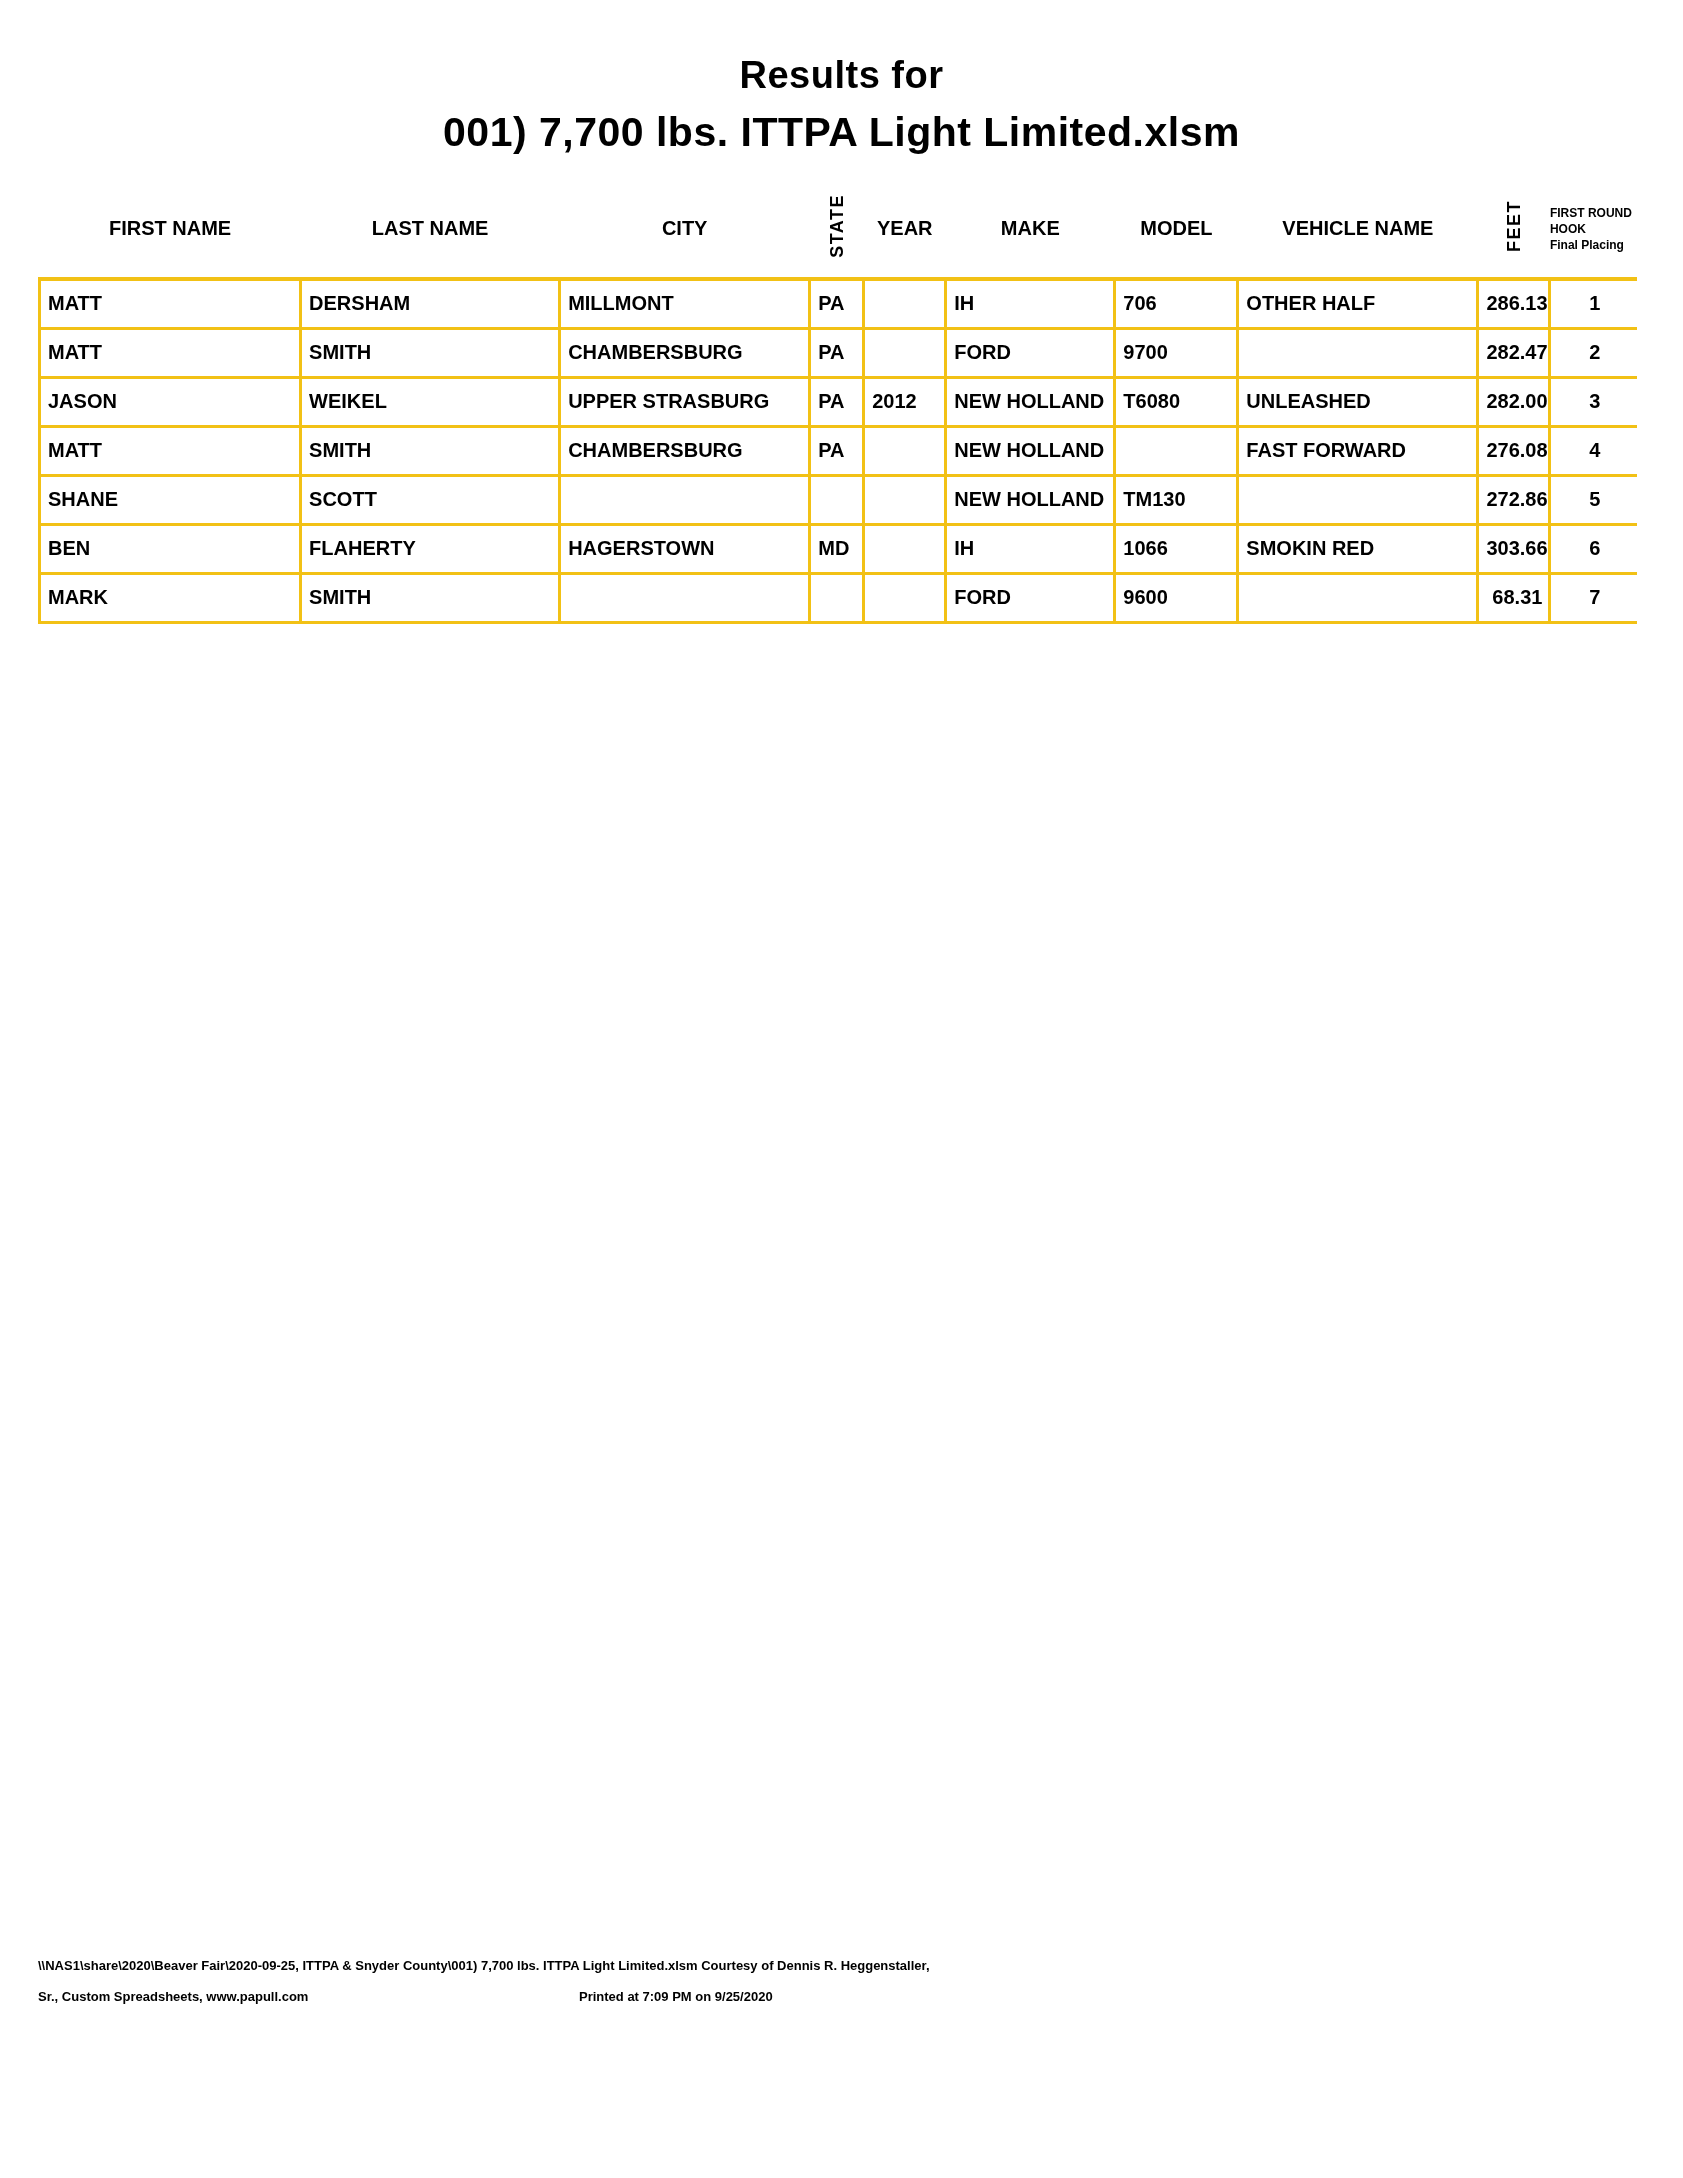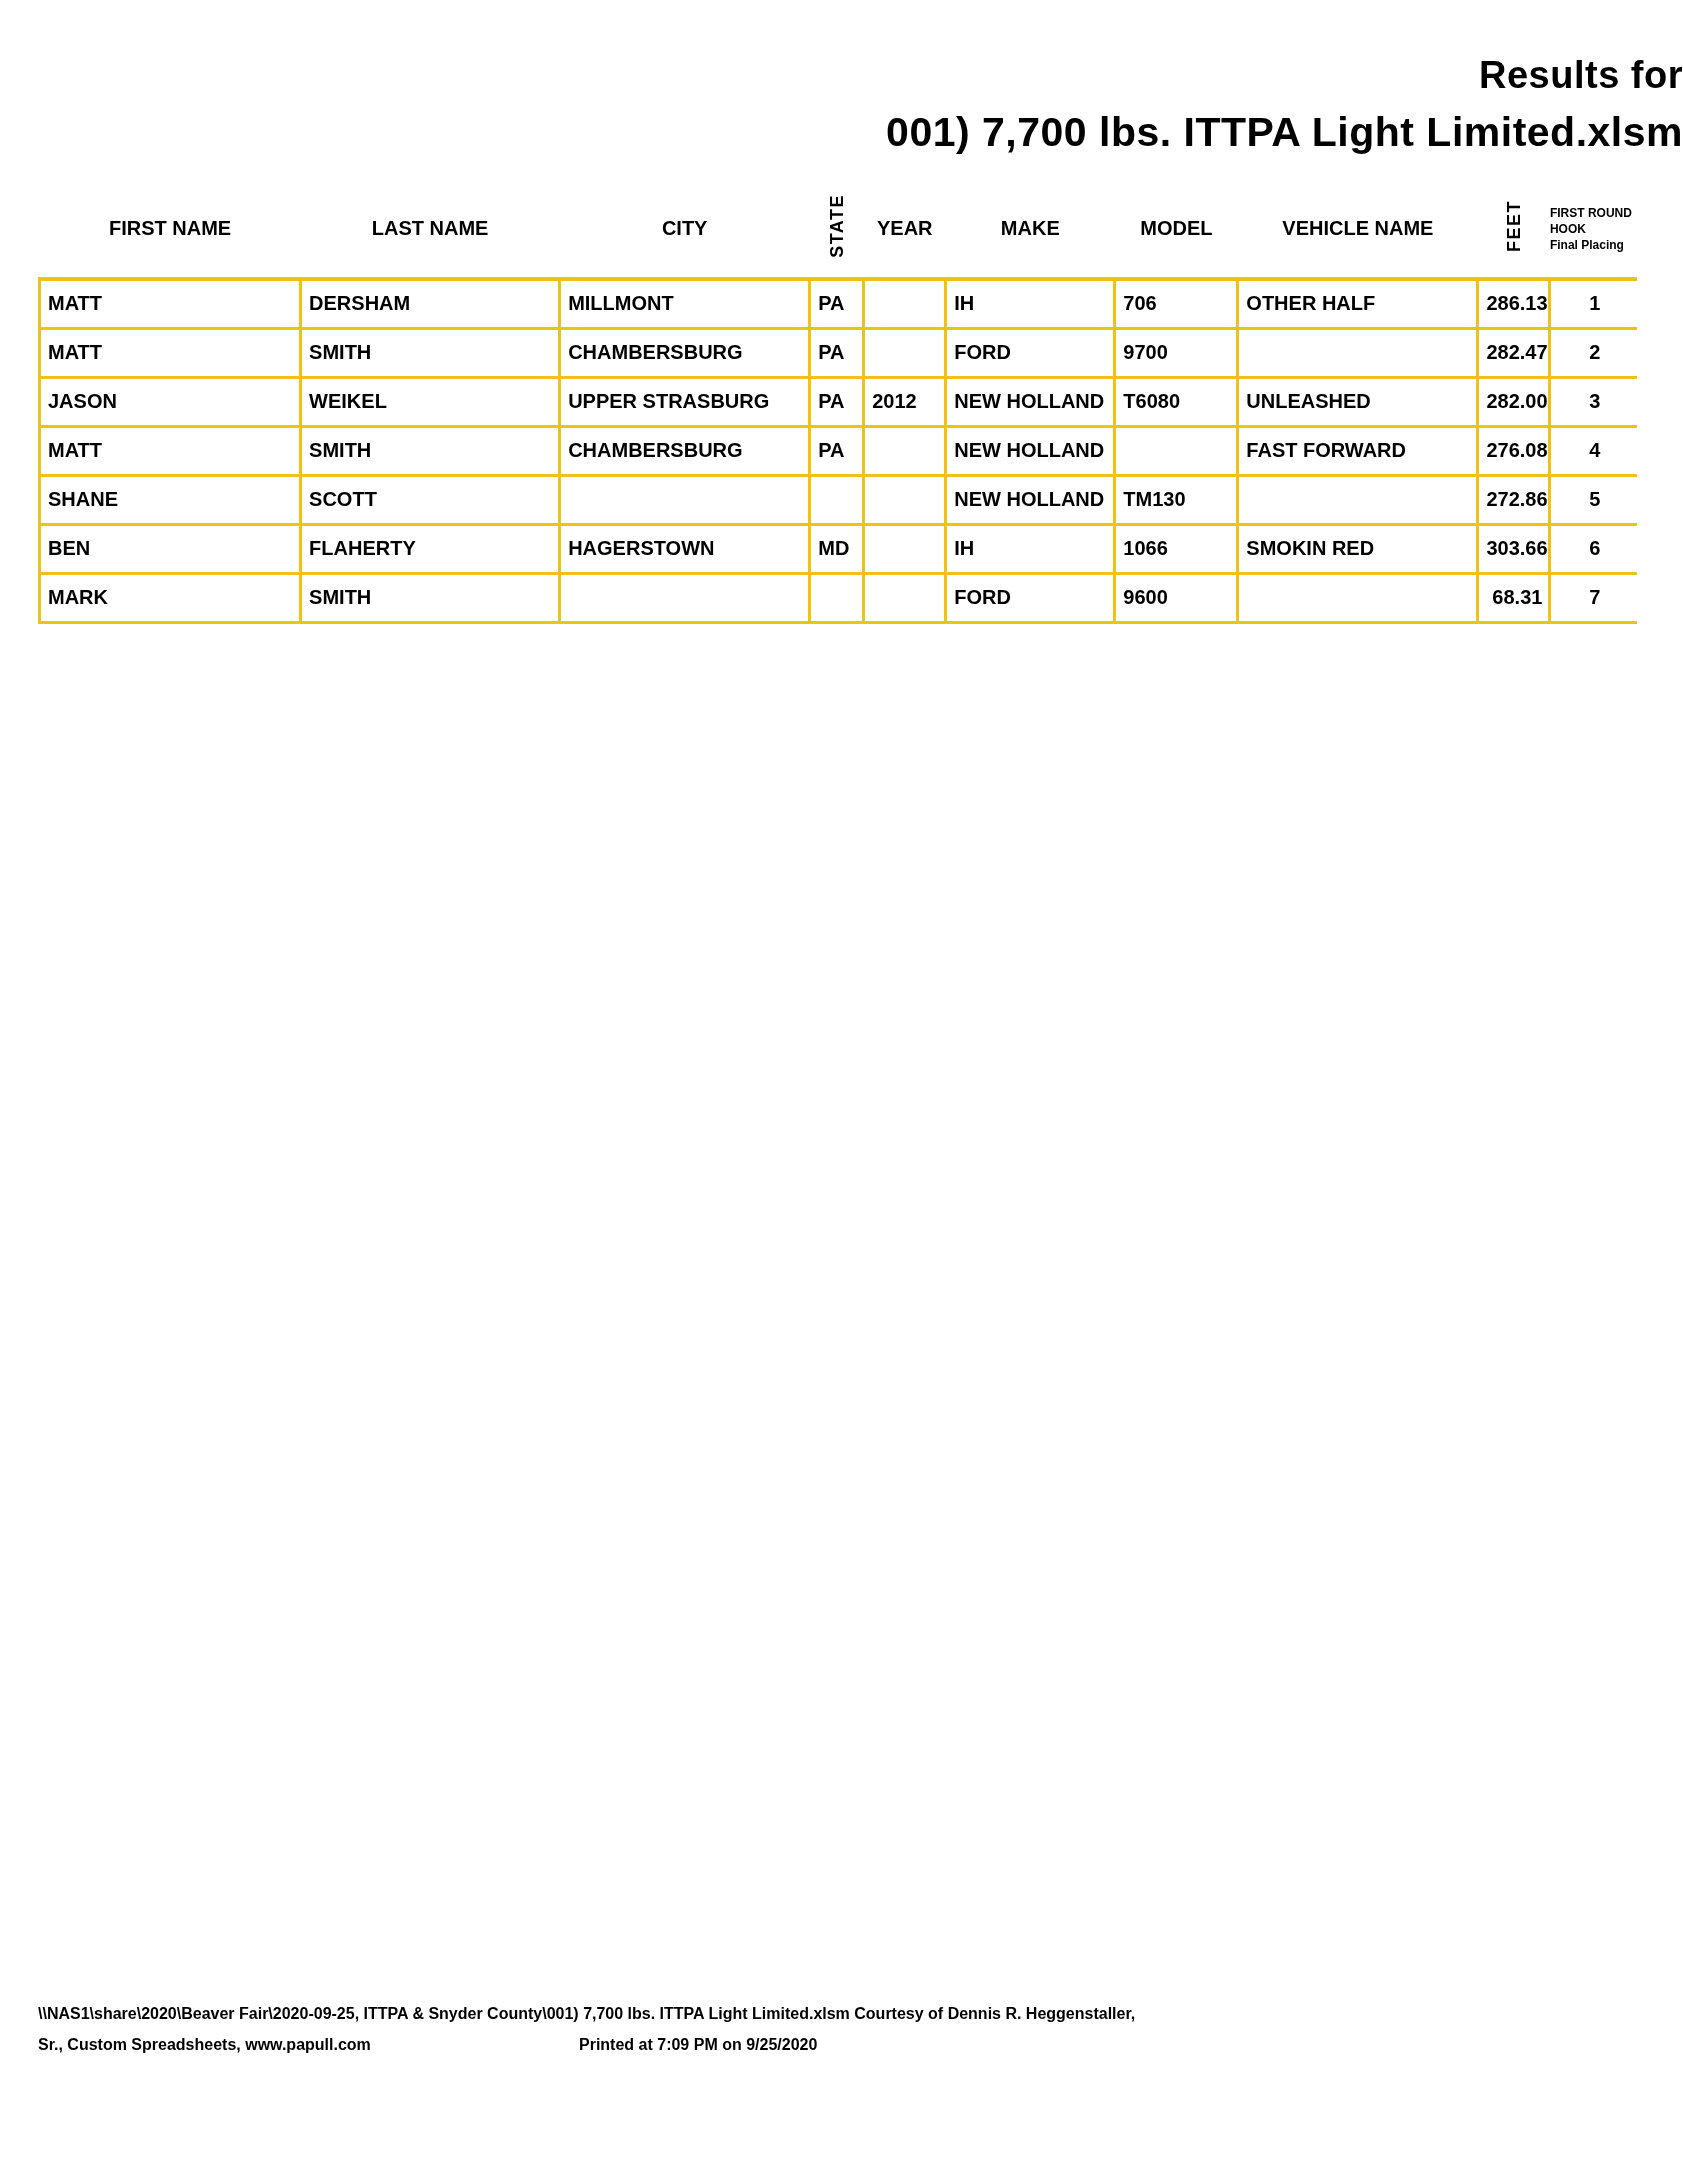--- a/index.html
+++ b/index.html
@@ -11,21 +11,21 @@
     width: 1683px;
     height: 2178px;
     position: relative;
     font-family: "Liberation Sans", sans-serif;
     font-weight: bold;
     color: #000000;
     overflow: hidden;
   }
   .page { position: absolute; inset: 0; }
 
-  .title-block { text-align: right; }
+  .title-block { text-align: center; }
   .title-line1 {
     margin: 51px 0 0 0;
     font-size: 38px;
     line-height: 48px;
     letter-spacing: 0.5px;
   }
   .title-line2 {
     margin: 8px 0 16px 0;
     font-size: 41px;
     line-height: 50px;
@@ -78,23 +78,23 @@
   }
   .hook-header div {
     font-size: 12px;
     line-height: 16px;
     text-align: left;
   }
 
   .footer {
     position: absolute;
     left: 38px;
-    top: 1998px;
+    top: 1950px;
     width: 1624px;
-    font-size: 16px;
+    font-size: 13px;
     line-height: 31px;
     white-space: nowrap;
   }
   .footer-line2 { position: relative; }
   .footer-printed { position: absolute; left: 541px; top: 0; text-align: center; }
 </style>
 </head>
 <body>
 
 <div class="page">

